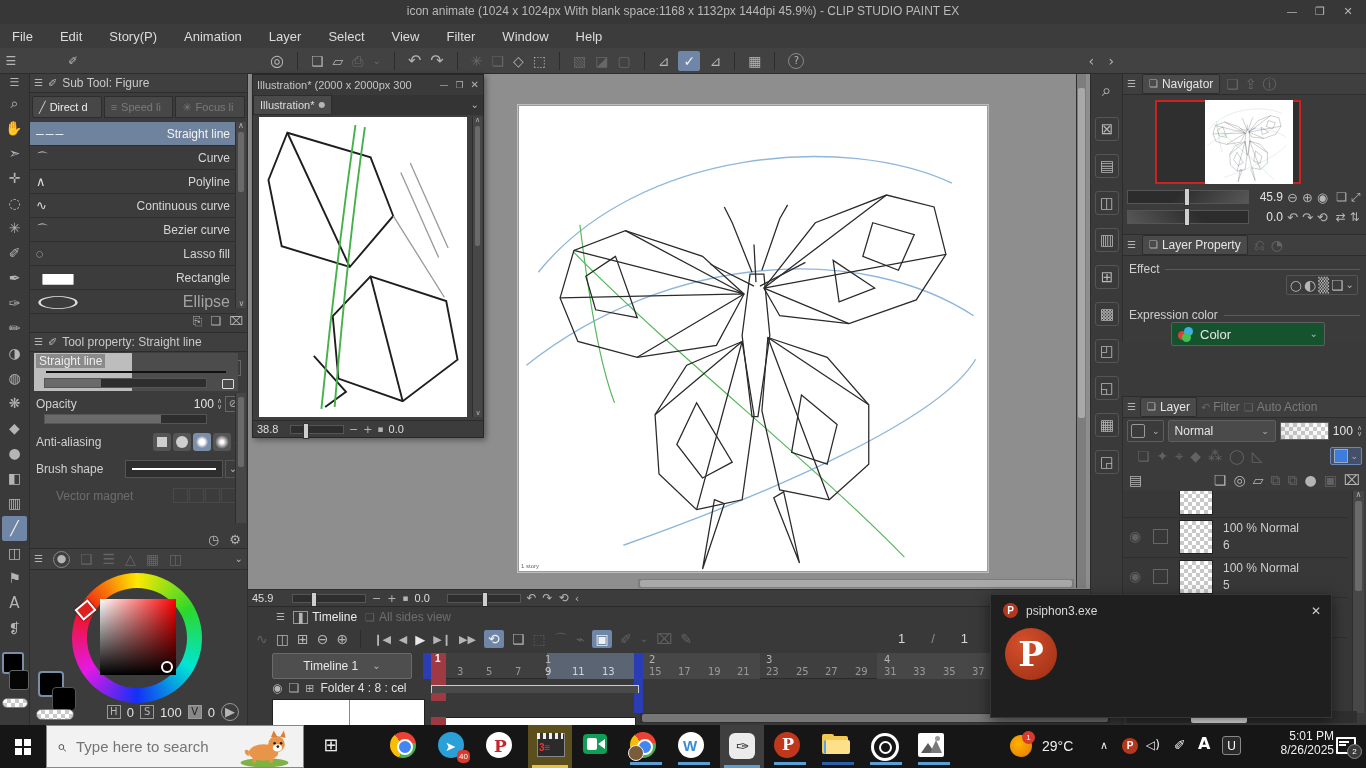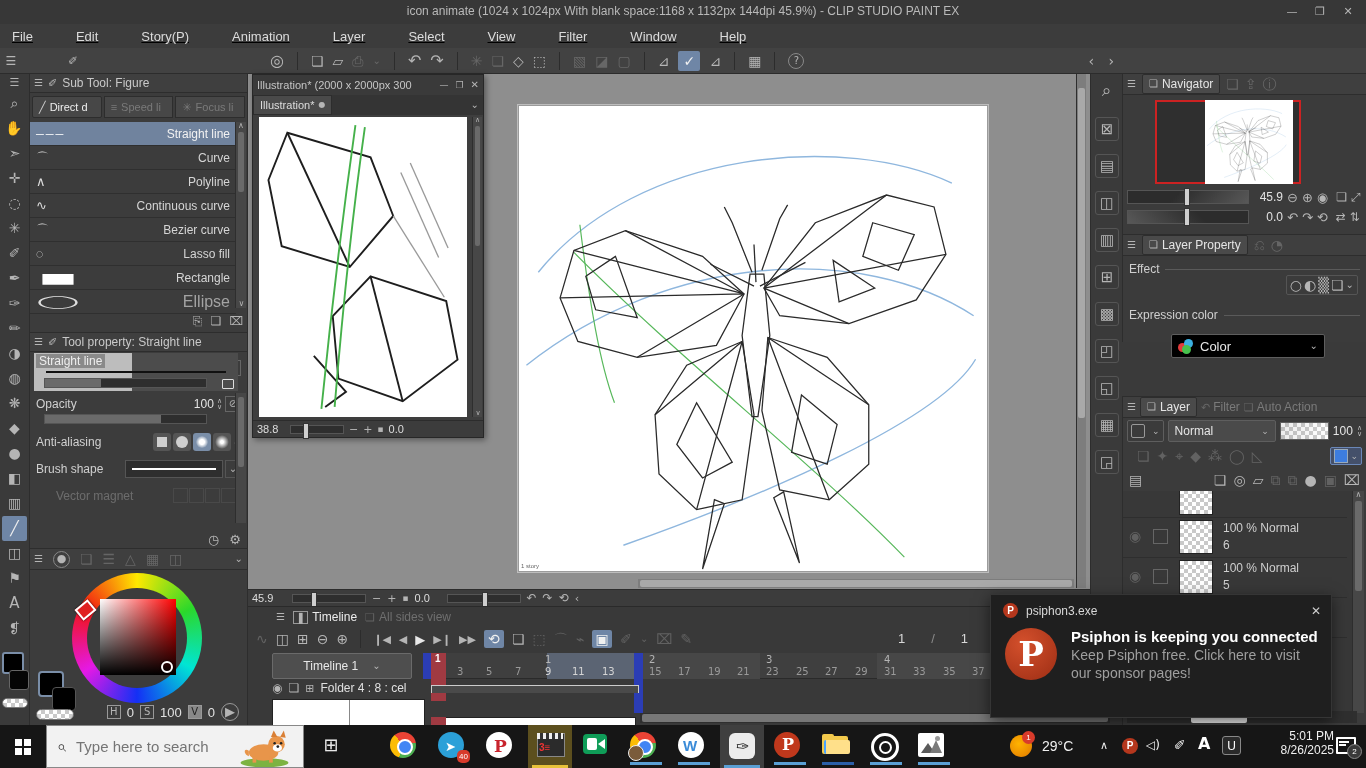--- a/index.html
+++ b/index.html
@@ -33,21 +33,21 @@
 </head>
 <body>
 
 <div class="A" style="left:0;top:0;width:1366px;height:24px;background:#373737;">
   <div class="A tx" style="left:0;right:0;top:4px;text-align:center;font-size:12px;color:#b9b9b9;">icon animate (1024 x 1024px With blank space:1168 x 1132px 144dpi 45.9%)  - CLIP STUDIO PAINT EX</div>
   <div class="A ic" style="right:64px;top:6px;width:20px;font-size:11px;">—</div>
   <div class="A ic" style="right:36px;top:6px;width:20px;font-size:11px;">❐</div>
   <div class="A ic" style="right:8px;top:6px;width:20px;font-size:11px;">✕</div>
 </div>
 
-<div class="A row" style="left:0;top:24px;width:1366px;height:24px;background:#3c3c3c;padding-left:12px;gap:43px;text-decoration:underline;">
+<div class="A row" style="left:0;top:24px;width:1366px;height:24px;background:#3c3c3c;padding-left:12px;gap:27px;">
   <span class="tx" style="font-size:13px;color:#dcdcdc;">File</span>
   <span class="tx" style="font-size:13px;color:#dcdcdc;">Edit</span>
   <span class="tx" style="font-size:13px;color:#dcdcdc;">Story(P)</span>
   <span class="tx" style="font-size:13px;color:#dcdcdc;">Animation</span>
   <span class="tx" style="font-size:13px;color:#dcdcdc;">Layer</span>
   <span class="tx" style="font-size:13px;color:#dcdcdc;">Select</span>
   <span class="tx" style="font-size:13px;color:#dcdcdc;">View</span>
   <span class="tx" style="font-size:13px;color:#dcdcdc;">Filter</span>
   <span class="tx" style="font-size:13px;color:#dcdcdc;">Window</span>
   <span class="tx" style="font-size:13px;color:#dcdcdc;">Help</span>
@@ -463,21 +463,21 @@
     <span class="ic" style="font-size:14px;">○</span>
     <span class="ic" style="font-size:14px;">◐</span>
     <span class="ic" style="font-size:14px;">▒</span>
     <span class="ic" style="font-size:14px;">❏</span>
     <span class="ic" style="font-size:10px;">⌄</span>
   </div>
   <div class="row" style="margin:32px 6px 0 6px;gap:6px;">
     <span class="tx" style="font-size:12px;color:#cfcfcf;">Expression color</span>
     <span style="flex:1;height:1px;background:#5a5a5a;"></span>
   </div>
-  <div class="row" style="margin:12px 0 0 48px;width:140px;height:22px;background:#000000;border:1px solid #5e5e5e;border-radius:2px;padding:0 6px;gap:6px;">
+  <div class="row" style="margin:0 0 0 48px;width:140px;height:22px;background:#14532d;border:1px solid #5e5e5e;border-radius:2px;padding:0 6px;gap:6px;">
     <span style="position:relative;width:16px;height:14px;display:inline-block;">
       <span style="position:absolute;left:0;top:4px;width:9px;height:9px;border-radius:50%;background:#e23b3b;"></span>
       <span style="position:absolute;left:6px;top:0;width:9px;height:9px;border-radius:50%;background:#3bb0e2;"></span>
       <span style="position:absolute;left:4px;top:6px;width:9px;height:9px;border-radius:50%;background:#47c14d;"></span>
     </span>
     <span class="tx" style="font-size:13px;color:#e8e8e8;">Color</span>
     <span class="ic" style="margin-left:auto;font-size:10px;">⌄</span>
   </div>
 </div>
 
@@ -689,25 +689,20 @@
 </div>
 
 <div class="A" style="left:990px;top:594px;width:342px;height:124px;background:#1f1f1f;border:1px solid #353535;box-shadow:0 4px 14px rgba(0,0,0,.55);z-index:50;">
   <div class="row" style="padding:8px 10px 0 12px;gap:8px;">
     <span style="width:15px;height:15px;border-radius:50%;background:#b5371d;color:#fff;font-size:10px;font-weight:bold;text-align:center;line-height:15px;">P</span>
     <span class="tx" style="font-size:12px;color:#d8d8d8;">psiphon3.exe</span>
     <span class="ic" style="margin-left:auto;font-size:12px;color:#cfcfcf;">✕</span>
   </div>
   <div class="row" style="padding:10px 12px 0 14px;gap:14px;align-items:flex-start;">
     <span style="width:52px;height:52px;border-radius:50%;background:radial-gradient(circle at 35% 30%,#d4502c,#9c2d14);color:#fff;font-size:34px;font-weight:bold;text-align:center;line-height:52px;font-family:'DejaVu Serif',serif;">P</span>
-    <span style="display:flex;flex-direction:column;gap:2px;">
-      <span class="tx" style="font-size:15px;font-weight:bold;color:#fff;">Psiphon is keeping you connected</span>
-      <span class="tx" style="font-size:14px;color:#9f9f9f;">Keep Psiphon free. Click here to visit</span>
-      <span class="tx" style="font-size:14px;color:#9f9f9f;">our sponsor pages!</span>
-    </span>
   </div>
 </div>
 
 <div class="A" style="left:0;top:725px;width:1366px;height:43px;background:#161616;z-index:60;">
   <div class="A" style="left:0;top:0;width:46px;height:43px;">
     <span style="position:absolute;left:15px;top:14px;width:16px;height:16px;display:grid;grid-template-columns:7px 7px;grid-template-rows:7px 7px;gap:2px;">
       <span style="background:#fff;"></span>
         <span style="background:#fff;"></span>
         <span style="background:#fff;"></span>
         <span style="background:#fff;"></span>

